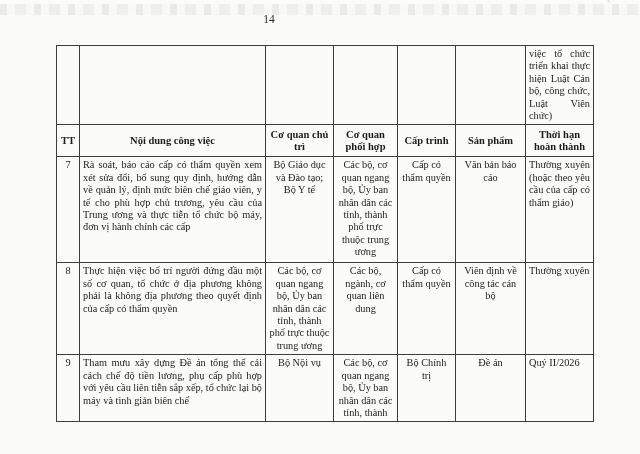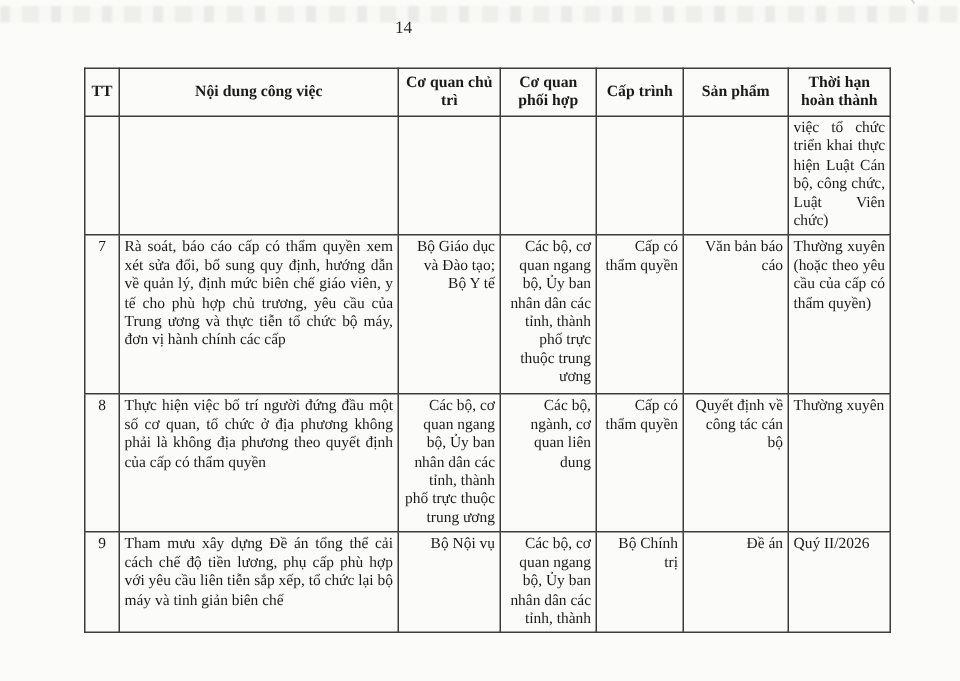--- a/index.html
+++ b/index.html
@@ -46,21 +46,21 @@
   .main th{
     font-weight:bold;
     vertical-align:middle;
     text-align:center;
     padding:2px 1px;
     line-height:12px;
     font-size:10.5px;
   }
   .c-tt{text-align:center;padding-top:4px;}
   .c-task{text-align:justify;padding:3px 5px 2px 6px;margin-left:20px;}
-  .c-center{text-align:right;padding:3px 2px;}
+  .c-center{text-align:center;padding:3px 2px;}
   .c-deadline{text-align:justify;padding:3px 2px 2px 4px;}
 </style>
 </head>
 <body>
 
 <div class="scan-band"></div>
 <div class="corner-line"></div>
 
 <div class="page-number">14</div>
 
@@ -68,57 +68,57 @@
   <colgroup>
     <col style="width:23px">
       <col style="width:186px">
       <col style="width:68px">
     <col style="width:64px">
       <col style="width:58px">
       <col style="width:70px">
     <col style="width:68px">
   </colgroup>
   <tbody>
-      <tr style="height:32px">
+      <tr style="height:73px">
+    <td class="c-tt"></td>
+    <td class="c-task"></td>
+    <td class="c-center"></td>
+    <td class="c-center"></td>
+    <td class="c-center"></td>
+    <td class="c-center"></td>
+    <td class="c-deadline">việc tổ chức triển khai thực hiện Luật Cán bộ, công chức, Luật Viên chức)</td>
+  </tr>
+
+  <tr style="height:32px">
     <th>TT</th>
     <th>Nội dung công việc</th>
     <th>Cơ quan chủ trì</th>
     <th>Cơ quan phối hợp</th>
     <th>Cấp trình</th>
     <th>Sản phẩm</th>
     <th>Thời hạn hoàn thành</th>
   </tr>
 
-  <tr style="height:73px">
-    <td class="c-tt"></td>
-    <td class="c-task"></td>
-    <td class="c-center"></td>
-    <td class="c-center"></td>
-    <td class="c-center"></td>
-    <td class="c-center"></td>
-    <td class="c-deadline">việc tổ chức triển khai thực hiện Luật Cán bộ, công chức, Luật Viên chức)</td>
-  </tr>
-
   <tr style="height:106px">
     <td class="c-tt">7</td>
     <td class="c-task">Rà soát, báo cáo cấp có thẩm quyền xem xét sửa đổi, bổ sung quy định, hướng dẫn về quản lý, định mức biên chế giáo viên, y tế cho phù hợp chủ trương, yêu cầu của Trung ương và thực tiễn tổ chức bộ máy, đơn vị hành chính các cấp</td>
     <td class="c-center">Bộ Giáo dục và Đào tạo; Bộ Y tế</td>
     <td class="c-center">Các bộ, cơ quan ngang bộ, Ủy ban nhân dân các tỉnh, thành phố trực thuộc trung ương</td>
     <td class="c-center">Cấp có thẩm quyền</td>
     <td class="c-center">Văn bản báo cáo</td>
-    <td class="c-deadline">Thường xuyên (hoặc theo yêu cầu của cấp có thẩm quyền)</td>
+    <td class="c-deadline">Thường xuyên (hoặc theo yêu cầu của cấp có thẩm giáo)</td>
   </tr>
 
   <tr style="height:86px">
     <td class="c-tt">8</td>
     <td class="c-task">Thực hiện việc bố trí người đứng đầu một số cơ quan, tổ chức ở địa phương không phải là không địa phương theo quyết định của cấp có thẩm quyền</td>
     <td class="c-center">Các bộ, cơ quan ngang bộ, Ủy ban nhân dân các tỉnh, thành phố trực thuộc trung ương</td>
     <td class="c-center">Các bộ, ngành, cơ quan liên dung</td>
     <td class="c-center">Cấp có thẩm quyền</td>
-    <td class="c-center">Quyết định về công tác cán bộ</td>
+    <td class="c-center">Viên định về công tác cán bộ</td>
     <td class="c-deadline">Thường xuyên</td>
   </tr>
 
   <tr style="height:64px">
     <td class="c-tt">9</td>
     <td class="c-task">Tham mưu xây dựng Đề án tổng thể cải cách chế độ tiền lương, phụ cấp phù hợp với yêu cầu liên tiễn sắp xếp, tổ chức lại bộ máy và tinh giản biên chế</td>
     <td class="c-center">Bộ Nội vụ</td>
     <td class="c-center">Các bộ, cơ quan ngang bộ, Ủy ban nhân dân các tỉnh, thành</td>
     <td class="c-center">Bộ Chính trị</td>
     <td class="c-center">Đề án</td>

